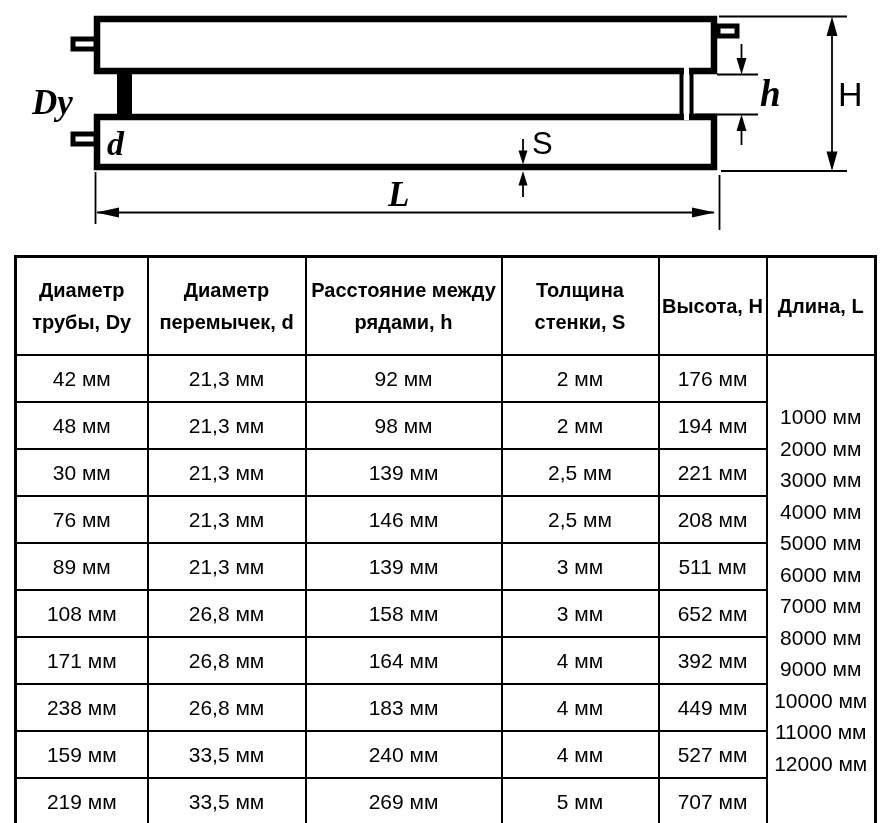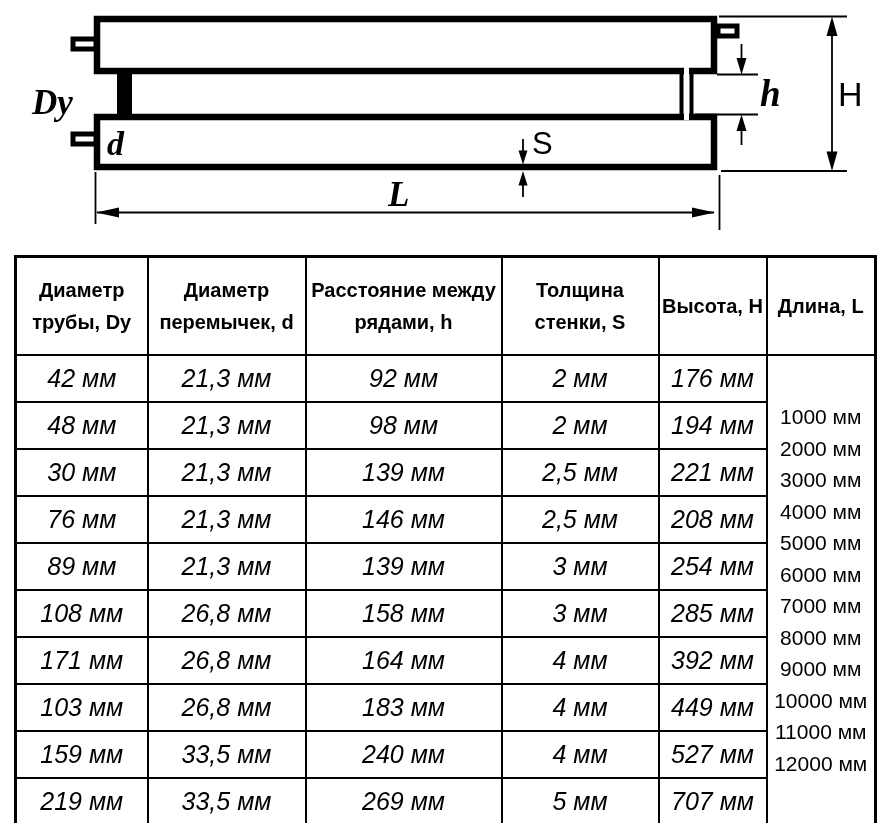--- a/index.html
+++ b/index.html
@@ -45,23 +45,22 @@
   }
   table.spec th {
     height: 96px;
     font-size: 20px;
     font-weight: bold;
     line-height: 32px;
     white-space: pre-line;
   }
   table.spec td.val {
     height: 45px;
-    font-size: 25px;
+    font-size: 21px;
     font-weight: normal;
-    font-style: italic;
   }
   td.len-cell div {
     font-size: 21px;
     line-height: 31.5px;
     text-align: center;
   }
 </style>
 </head>
 <body>
 
@@ -191,38 +190,38 @@
       <td class="val">21,3 мм</td>
       <td class="val">146 мм</td>
       <td class="val">2,5 мм</td>
       <td class="val">208 мм</td>
     </tr>
     <tr>
       <td class="val">89 мм</td>
       <td class="val">21,3 мм</td>
       <td class="val">139 мм</td>
       <td class="val">3 мм</td>
-      <td class="val">254 мм</td>
+      <td class="val">511 мм</td>
     </tr>
     <tr>
       <td class="val">108 мм</td>
       <td class="val">26,8 мм</td>
       <td class="val">158 мм</td>
       <td class="val">3 мм</td>
-      <td class="val">285 мм</td>
+      <td class="val">652 мм</td>
     </tr>
     <tr>
       <td class="val">171 мм</td>
       <td class="val">26,8 мм</td>
       <td class="val">164 мм</td>
       <td class="val">4 мм</td>
       <td class="val">392 мм</td>
     </tr>
     <tr>
-      <td class="val">103 мм</td>
+      <td class="val">238 мм</td>
       <td class="val">26,8 мм</td>
       <td class="val">183 мм</td>
       <td class="val">4 мм</td>
       <td class="val">449 мм</td>
     </tr>
     <tr>
       <td class="val">159 мм</td>
       <td class="val">33,5 мм</td>
       <td class="val">240 мм</td>
       <td class="val">4 мм</td>

